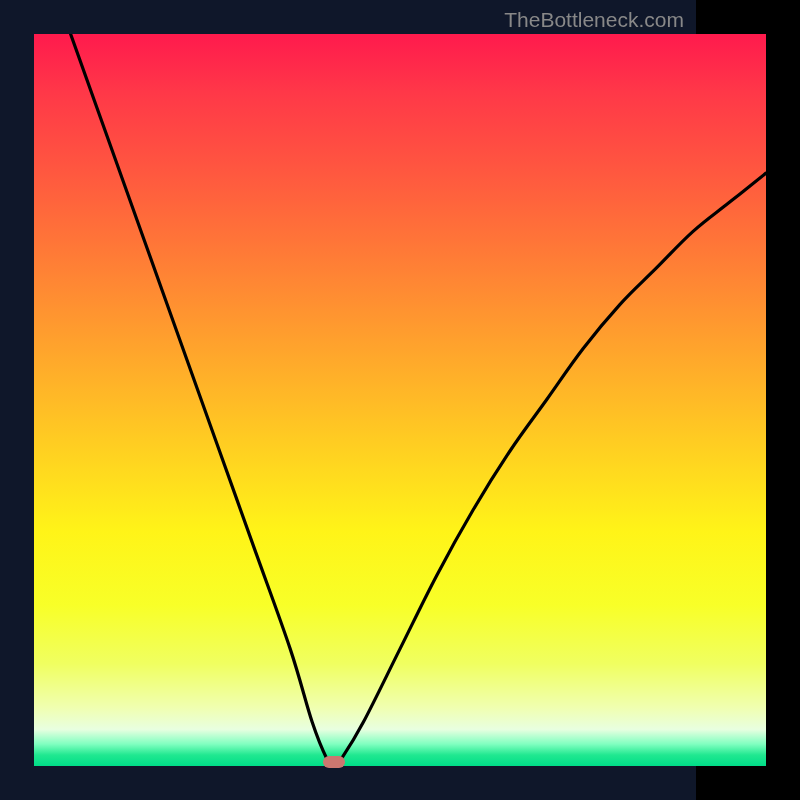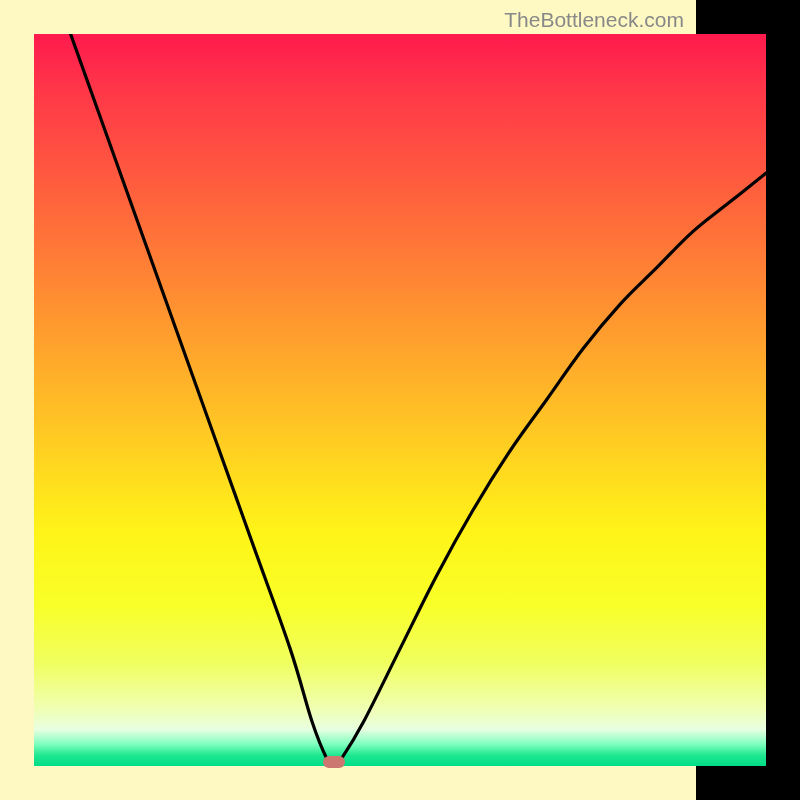--- a/index.html
+++ b/index.html
@@ -9,21 +9,21 @@
     background: #000;
     position: relative;
     font-family: Arial, sans-serif;
   }
   .outer-frame {
     position: absolute;
     top: 0;
     left: 0;
     width: 696px;
     height: 800px;
-    background: #fef9c3;
+    background: #0f172a;
   }
   .plot-area {
     position: absolute;
     top: 34px;
     left: 34px;
     width: 732px;
     height: 732px;
     background: linear-gradient(to bottom,
       #ff1a4d 0%,
       #ff3848 8%,

